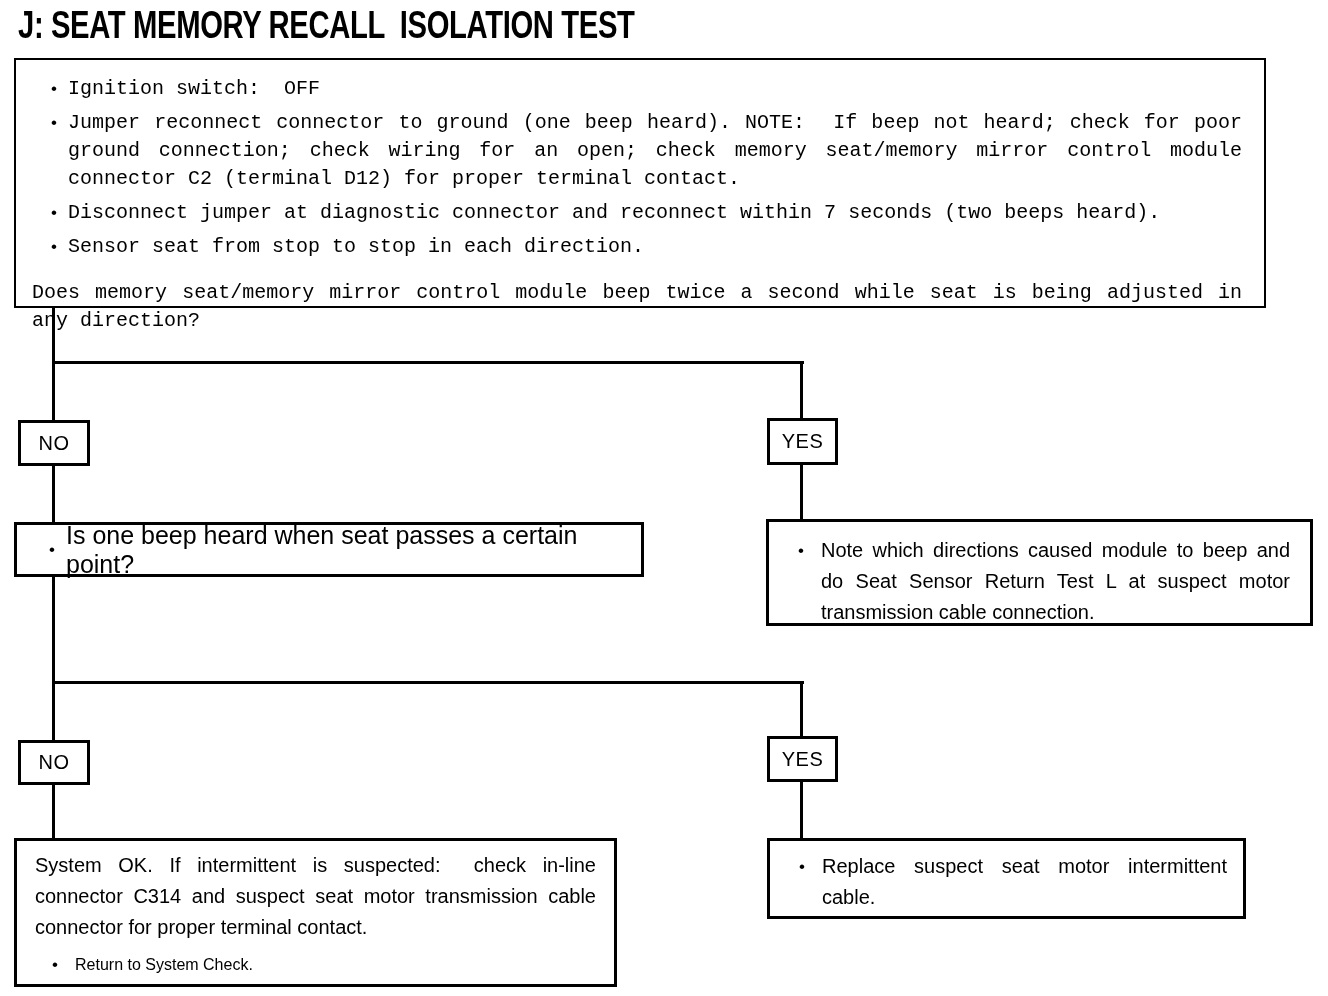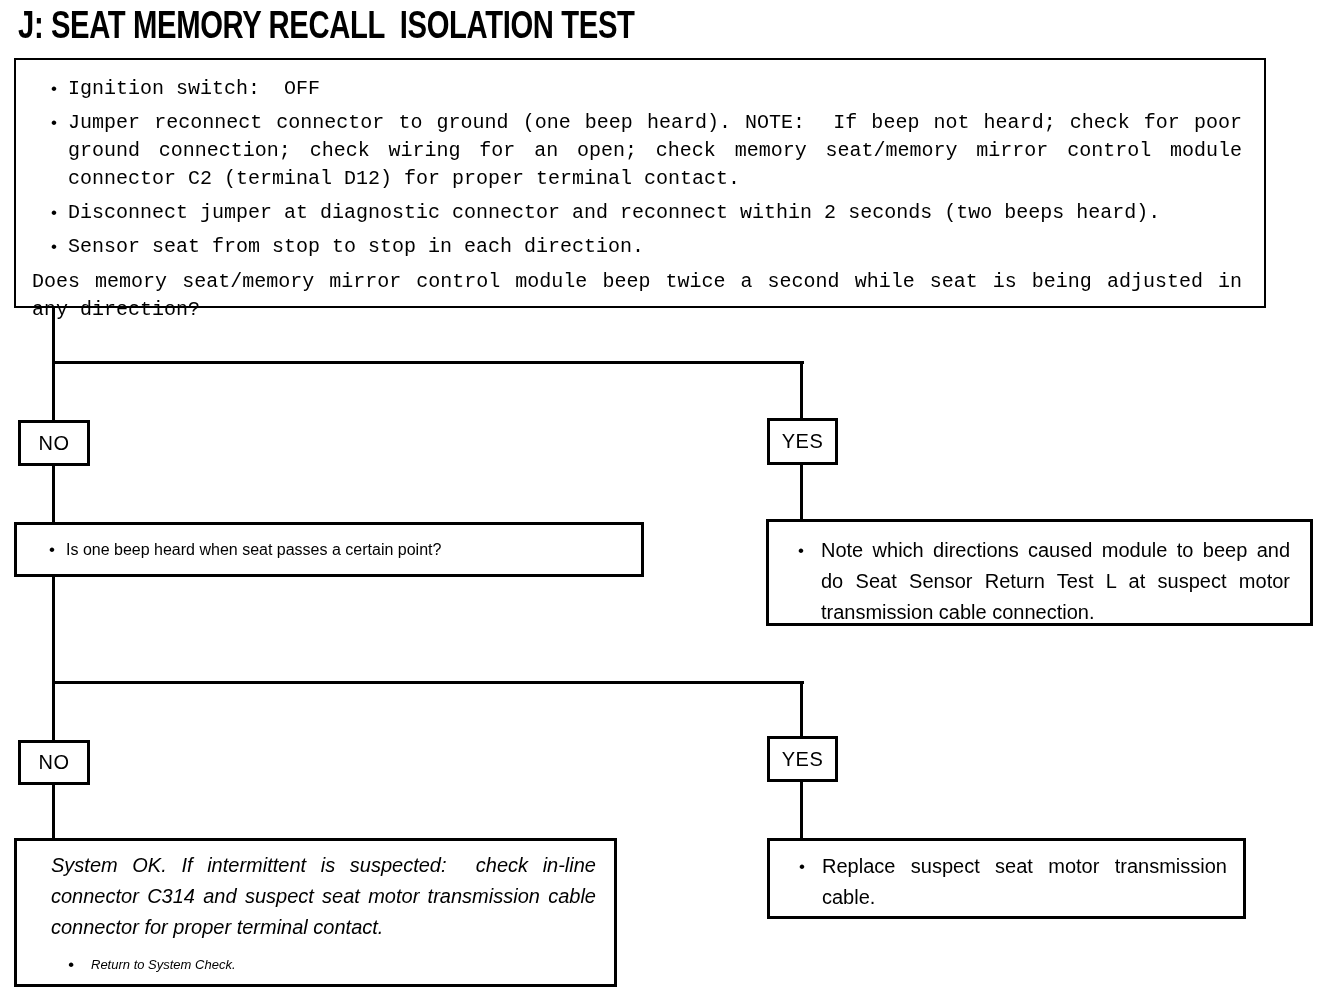--- a/index.html
+++ b/index.html
@@ -18,21 +18,21 @@
     font-size:38px;font-weight:bold;
     letter-spacing:-0.5px;
     transform:scaleX(0.77);transform-origin:left top;
     white-space:pre;
   }
   
   .box{position:absolute;border:3px solid #000;background:#fff;box-sizing:border-box;}
   #box-top{left:14px;top:58px;width:1252px;height:250px;border-width:2px;padding:15px 18px 0 16px;}
   #box-q1{left:14px;top:522px;width:630px;height:55px;display:flex;align-items:center;padding-left:23px;}
   #box-note{left:766px;top:519px;width:547px;height:107px;padding:13px 20px 0 20px;}
-  #box-sysok{left:14px;top:838px;width:603px;height:149px;padding:9px 16px 0 34px;font-style:italic;}
+  #box-sysok{left:14px;top:838px;width:603px;height:149px;padding:9px 16px 0 18px;}
   #box-replace{left:767px;top:838px;width:479px;height:81px;padding:10px 16px 0 20px;}
   .label-box{
     position:absolute;border:3px solid #000;background:#fff;box-sizing:border-box;
     display:flex;align-items:center;justify-content:center;
     font-size:20px;letter-spacing:0.5px;
   }
   #no1{left:18px;top:420px;width:72px;height:46px;}
   #yes1{left:767px;top:418px;width:71px;height:47px;}
   #no2{left:18px;top:740px;width:72px;height:45px;}
   #yes2{left:767px;top:736px;width:71px;height:46px;}
@@ -50,48 +50,48 @@
   #v-yes2-repl {left:800px;top:782px;width:3px;height:56px;}
   
   .row{display:flex;align-items:flex-start;}
   .bullet{
     flex:none;width:26px;padding-left:9px;box-sizing:border-box;
     font-size:17px;line-height:28px;
   }
   .row .txt{flex:1;}
   #box-top .row{padding-left:10px;margin-bottom:6px;}
   #box-top .txt{font-size:20px;line-height:28px;text-align:justify;padding-right:4px;font-family:Liberation Mono, monospace;}
-  #box-top .question{font-size:20px;line-height:28px;margin-top:7px;}
+  #box-top .question{font-size:20px;line-height:28px;margin-top:18px;}
   #box-q1 .bullet{line-height:22px;}
-  #box-q1 .txt{font-size:16px;}
+  #box-q1 .txt{font-size:25px;}
   #box-note .bullet, #box-sysok .bullet, #box-replace .bullet{line-height:31px;width:32px;}
   #box-note .txt, #box-replace .txt{font-size:20px;line-height:31px;text-align:justify;}
   #box-sysok .para{font-size:20px;line-height:31px;text-align:justify;padding-right:2px;}
   #box-sysok .row{margin-top:6px;padding-left:8px;}
-  #box-sysok .row .txt{font-size:13px;line-height:31px;}
+  #box-sysok .row .txt{font-size:16px;line-height:31px;}
 </style>
 </head>
 <body>
 
 <div id="page">
 
   <div id="title">J: SEAT MEMORY RECALL  ISOLATION TEST</div>
 
   <div class="box" id="box-top">
     <div class="row">
       <span class="bullet">•</span>
       <span class="txt">Ignition switch:  OFF</span>
     </div>
     <div class="row">
       <span class="bullet">•</span>
       <span class="txt">Jumper reconnect connector to ground (one beep heard). NOTE:  If beep not heard; check for poor ground connection; check wiring for an open; check memory seat/memory mirror control module connector C2 (terminal D12) for proper terminal contact.</span>
     </div>
     <div class="row">
       <span class="bullet">•</span>
-      <span class="txt">Disconnect jumper at diagnostic connector and reconnect within 2 seconds (two beeps heard).</span>
+      <span class="txt">Disconnect jumper at diagnostic connector and reconnect within 7 seconds (two beeps heard).</span>
     </div>
     <div class="row">
       <span class="bullet">•</span>
       <span class="txt">Sensor seat from stop to stop in each direction.</span>
     </div>
     <div class="question txt">Does memory seat/memory mirror control module beep twice a second while seat is being adjusted in any direction?</div>
   </div>
 
   <div class="line" id="v-top-no1"></div>
   <div class="line" id="h-branch1"></div>
@@ -133,17 +133,17 @@
   <div class="box" id="box-sysok">
     <div class="para txt">System OK. If intermittent is suspected:  check in-line connector C314 and suspect seat motor transmission cable connector for proper terminal contact.</div>
     <div class="row">
       <span class="bullet">•</span>
       <span class="txt">Return to System Check.</span>
     </div>
   </div>
   <div class="box" id="box-replace">
     <div class="row">
       <span class="bullet">•</span>
-      <span class="txt">Replace suspect seat motor transmission cable.</span>
+      <span class="txt">Replace suspect seat motor intermittent cable.</span>
     </div>
   </div>
 
 </div>
 
 </body></html>

